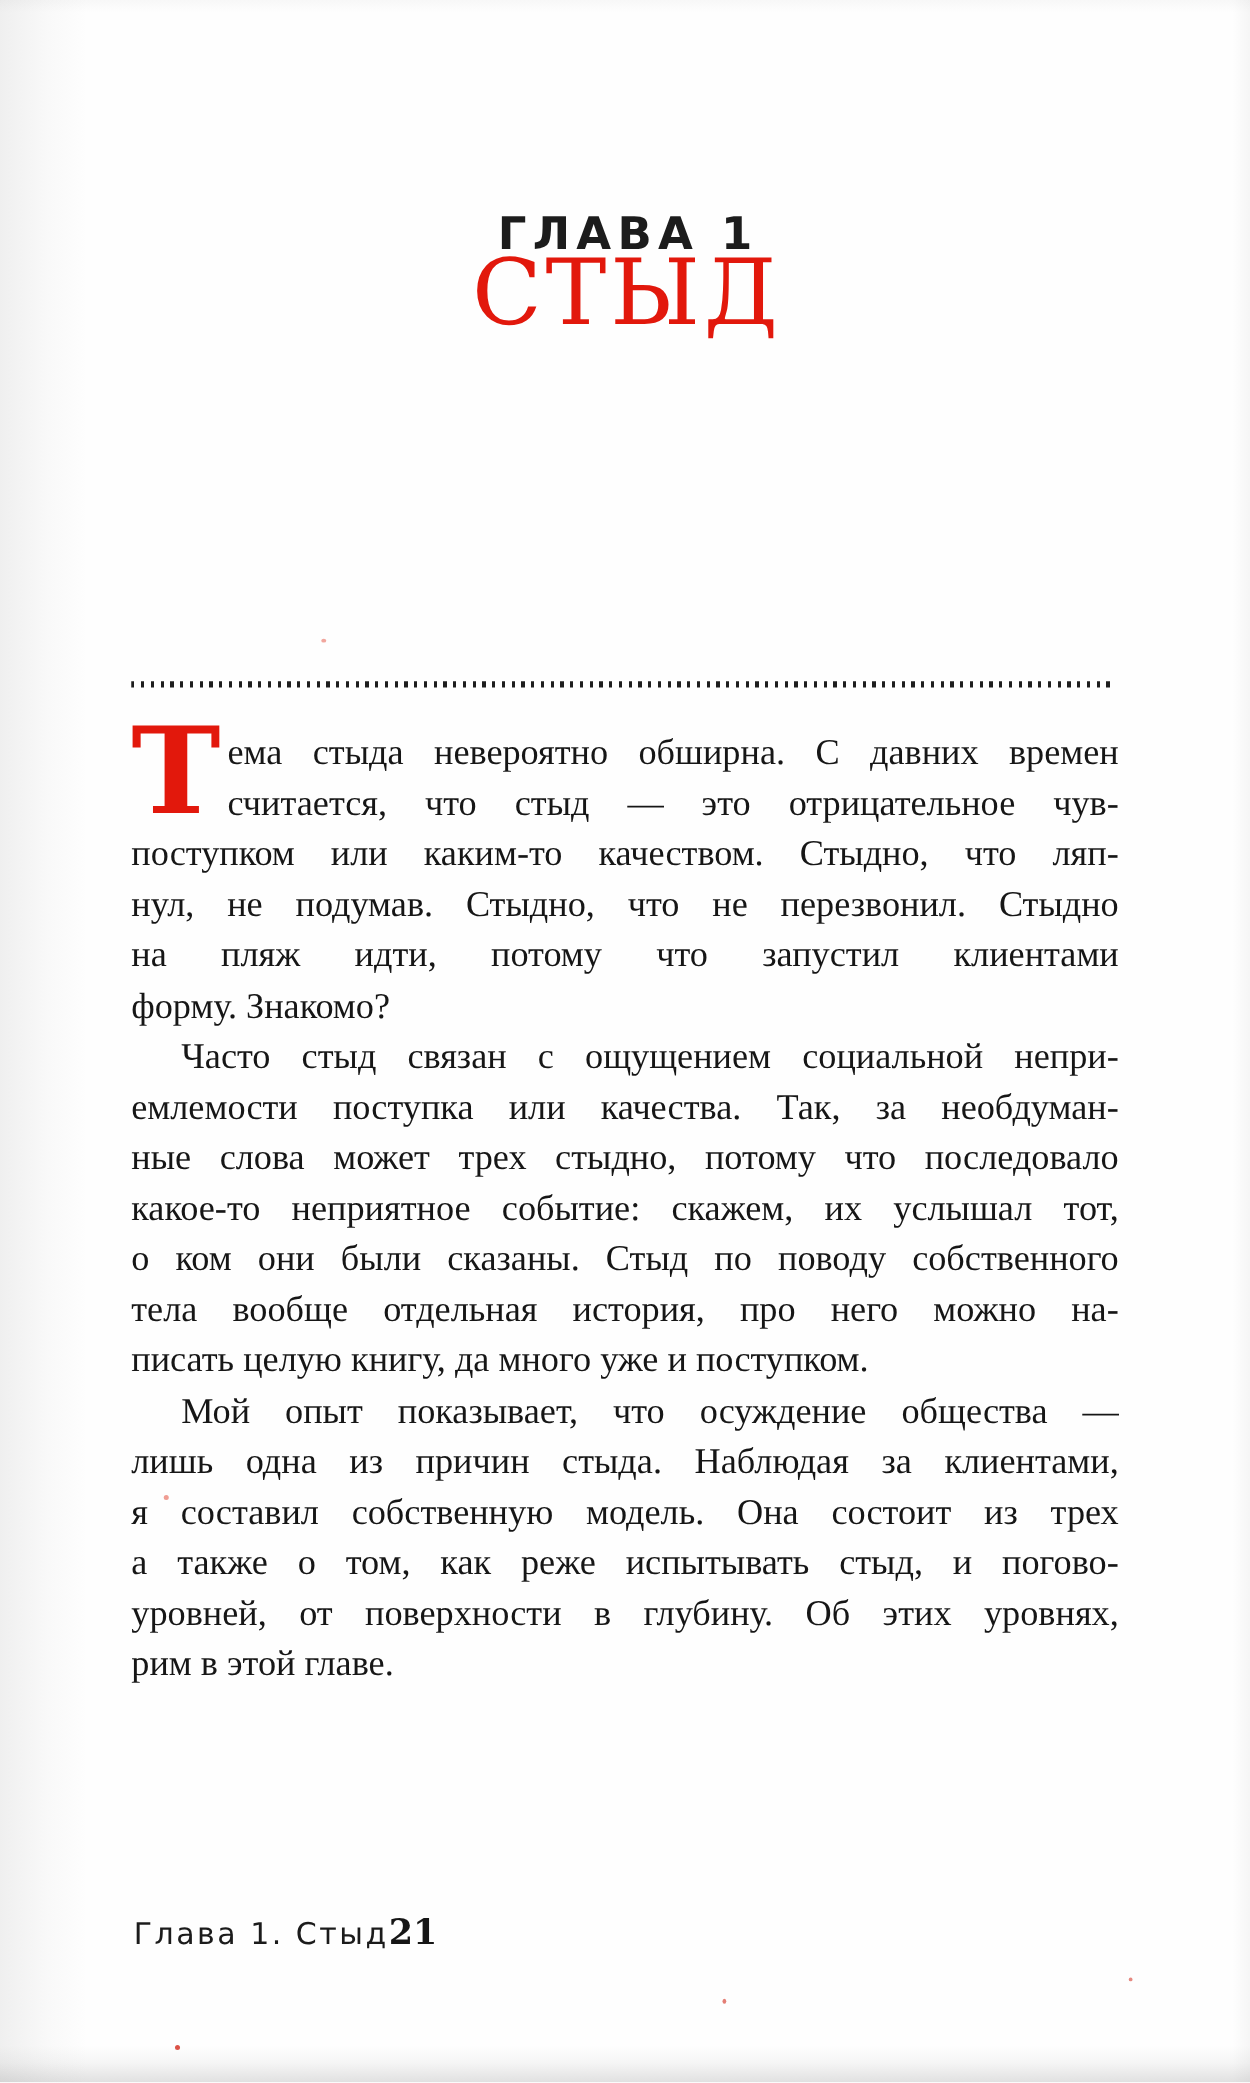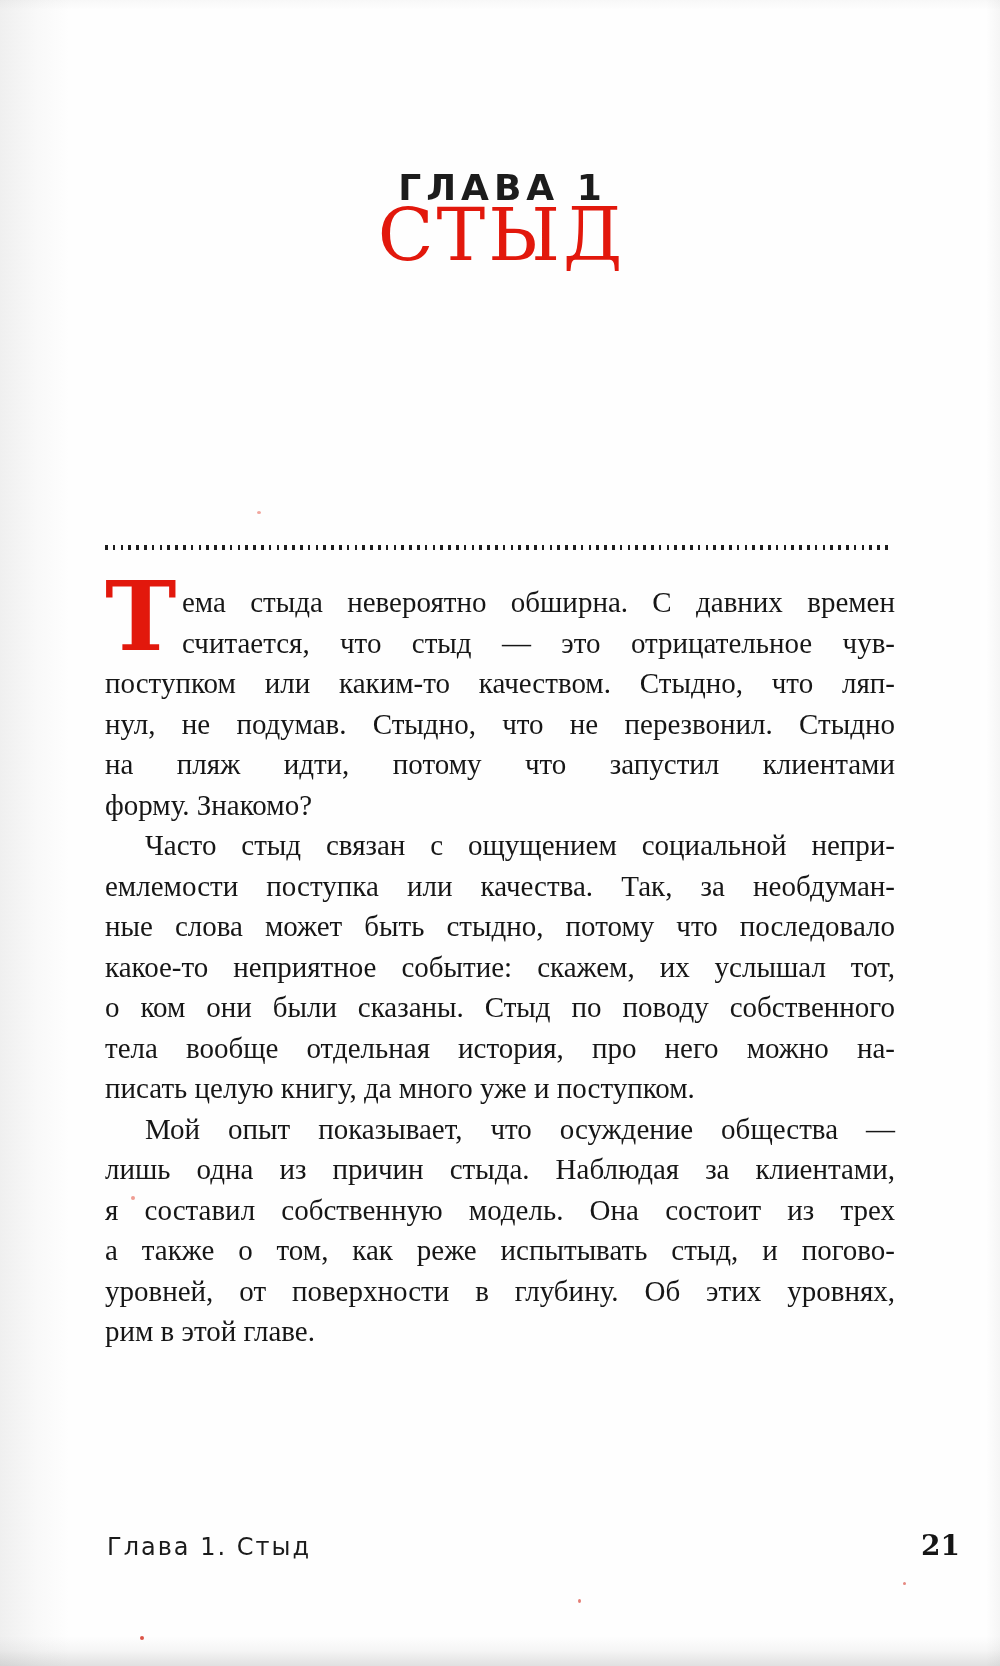--- a/index.html
+++ b/index.html
@@ -42,22 +42,22 @@
   .line.last { text-align-last:left; }
   .p.indented .line:first-child { text-indent:40px; }
   .p.has-drop .dropcap {
     position:absolute; left:0; top:-13px;
     font-family:"DejaVu Serif", serif; font-weight:bold;
     font-size:96px; line-height:1; color:var(--accent);
   }
   .p.has-drop .lines .line:nth-child(1),
   .p.has-drop .lines .line:nth-child(2) { margin-left:77px; }
   .footer {
-    position:absolute; left:107px; right:40px; top:1529px;
-    display:flex; justify-content:space-between; align-items:baseline;gap:44px;
+    position:absolute; left:107px; right:21px; top:1529px;
+    display:flex; justify-content:flex-start; align-items:baseline;
   }
   .running {
     font-family:"DejaVu Sans", sans-serif; font-size:24px;
     letter-spacing:2px; color:#1b1b1b;
   }
   .pagenum {
     font-family:"DejaVu Serif", serif; font-weight:bold;
     font-size:28px; color:#151515;
   }
   .speck { position:absolute; border-radius:50%; pointer-events:none; }
@@ -87,21 +87,21 @@
           <div class="line">поступком или каким-то качеством. Стыдно, что ляп-</div>
           <div class="line">нул, не подумав. Стыдно, что не перезвонил. Стыдно</div>
           <div class="line">на пляж идти, потому что запустил клиентами</div>
           <div class="line last">форму. Знакомо?</div>
         </div>
     </div>
     <div class="p indented">
       <div class="lines">
           <div class="line">Часто стыд связан с ощущением социальной непри-</div>
           <div class="line">емлемости поступка или качества. Так, за необдуман-</div>
-          <div class="line">ные слова может быть стыдно, потому что последовало</div>
+          <div class="line">ные слова может трех стыдно, потому что последовало</div>
           <div class="line">какое-то неприятное событие: скажем, их услышал тот,</div>
           <div class="line">о ком они были сказаны. Стыд по поводу собственного</div>
           <div class="line">тела вообще отдельная история, про него можно на-</div>
           <div class="line last">писать целую книгу, да много уже и поступком.</div>
         </div>
     </div>
     <div class="p indented">
       <div class="lines">
           <div class="line">Мой опыт показывает, что осуждение общества —</div>
           <div class="line">лишь одна из причин стыда. Наблюдая за клиентами,</div>

